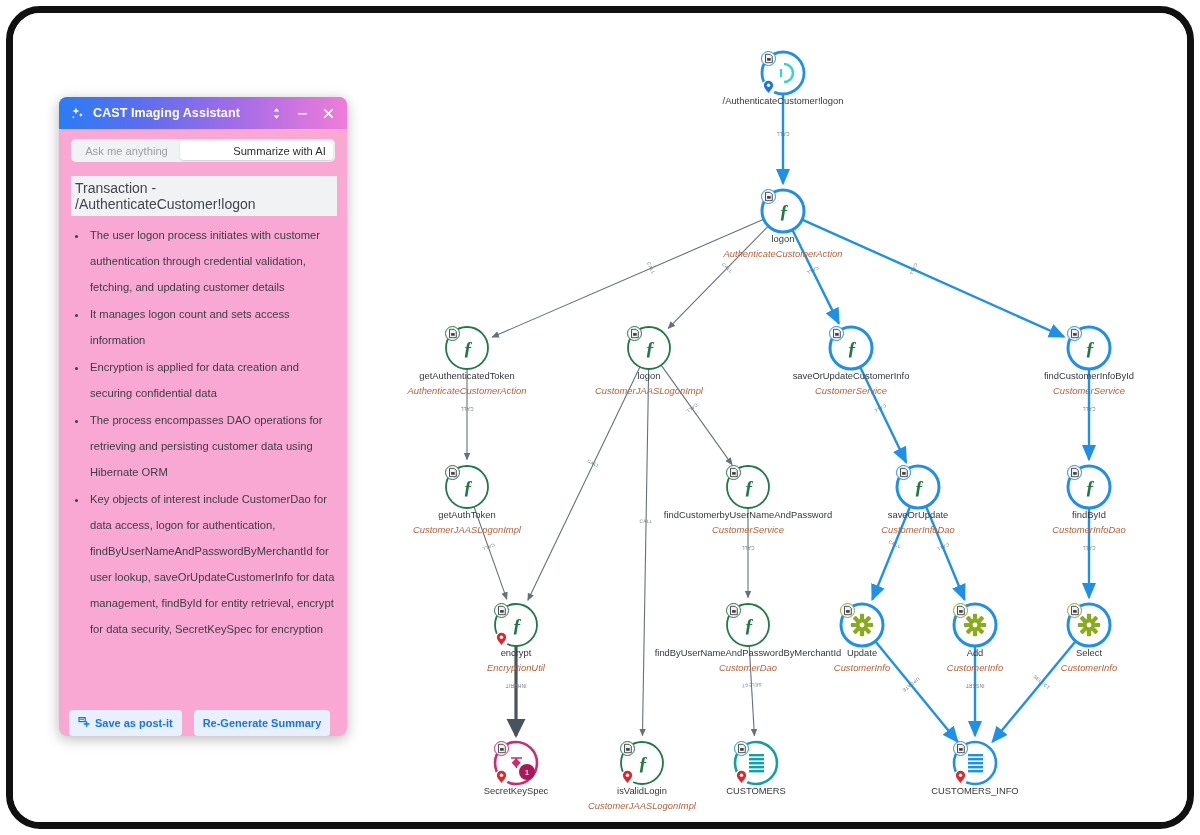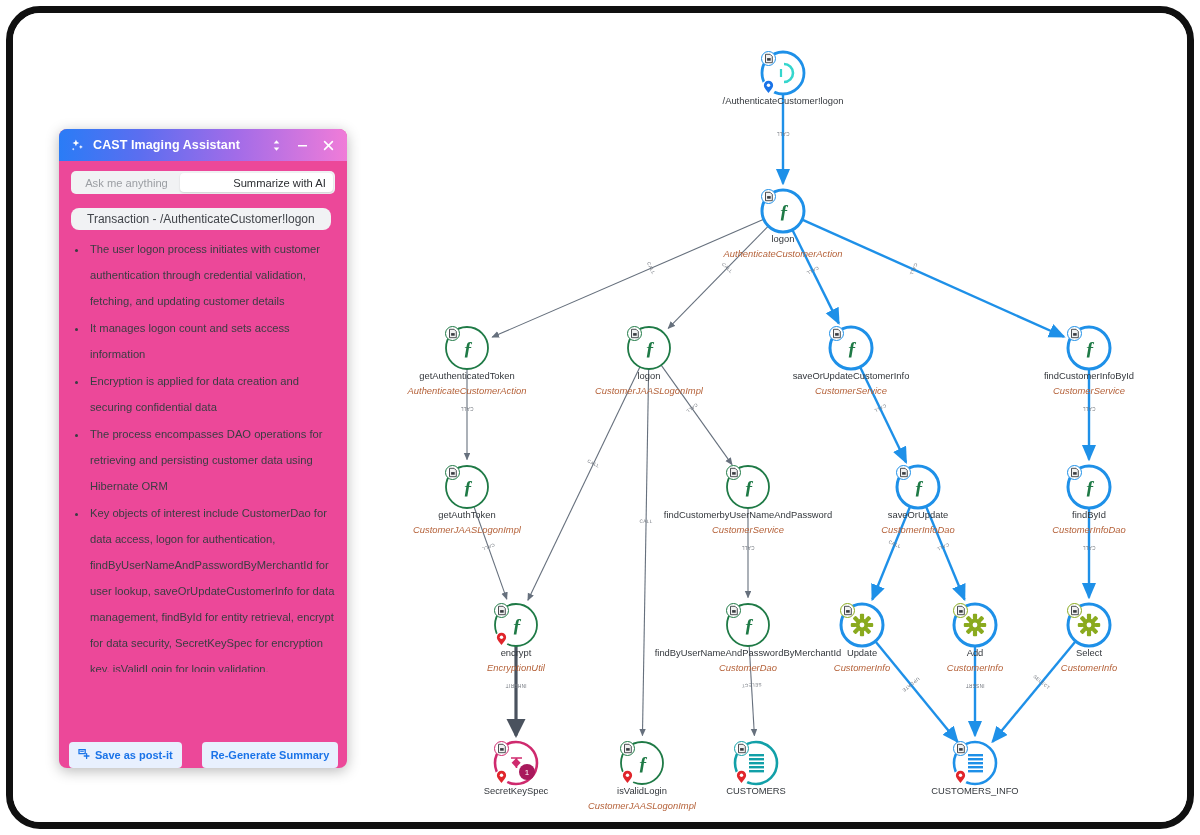--- a/index.html
+++ b/index.html
@@ -11,22 +11,22 @@
     border:7px solid #101010; border-radius:34px; background:#fff;
     box-sizing:border-box; overflow:hidden;
   }
   #canvas{position:absolute;inset:0;background:#fff;}
 
   
   #graph{position:absolute;left:0;top:0;width:1188px;height:823px;}
 
   
   #assistant{
-    position:absolute; left:46px; top:116px; width:288px; height:639px;
-    background:#ec4899; border-radius:8px;
+    position:absolute; left:46px; top:84px; width:288px; height:639px;
+    background:#f9a8d4; border-radius:8px;
     box-shadow:0 3px 14px rgba(0,0,0,.28);
     overflow:hidden; display:flex; flex-direction:column;
   }
   .ap-header{
     height:32px; flex:0 0 32px;
     background:linear-gradient(90deg,#2a7cf6 0%,#5b6ef0 28%,#a36ce8 62%,#f07cd8 100%);
     display:flex;align-items:center;padding:0 10px;color:#fff;gap:8px;
   }
   .ap-title{font-size:12.5px;font-weight:bold;letter-spacing:.1px;flex:1;}
   .ap-hicon{width:16px;height:16px;display:flex;align-items:center;justify-content:center;}
@@ -37,30 +37,30 @@
     display:flex;padding:2px;box-sizing:border-box;
   }
   .ap-tab{
     flex:1;display:flex;align-items:center;justify-content:center;
     font-size:11.2px;color:#9b9ea3;border-radius:4px;cursor:pointer;
   }
   .ap-tab.active{background:#fff;color:#2b2d31;box-shadow:0 1px 2px rgba(0,0,0,.14);padding-left:46px;}
 
   .ap-body{flex:1;overflow:hidden;padding:0 10px;position:relative;}
   .ap-chip{
-    display:inline-block;margin:14px 0 2px 2px;background:#f1f2f4;border-radius:8px;
-    padding:4px 16px;font-size:12px;color:#41444a;
+    display:inline-block;margin:14px 0 2px 2px;background:#f1f2f4;border-radius:0;
+    padding:4px 4px;font-size:14px;color:#41444a;
   }
   .ap-list{margin:4px 0 0 0;padding-left:19px;}
   .ap-list li{
     font-size:11.2px;line-height:26px;color:#3a3d42;margin-bottom:1px;
     padding-left:2px;
   }
   .ap-actions{
-    position:absolute;left:10px;bottom:0;display:flex;gap:20px;padding-bottom:0;
+    position:absolute;left:10px;bottom:0;display:flex;gap:12px;padding-bottom:0;
   }
   .ap-footer{flex:0 0 96px;position:relative;}
   .ap-btn{
     background:#e8f0fe;color:#1a73e8;border:none;border-radius:4px;
     font-size:11px;font-weight:bold;padding:6px 9px;display:flex;align-items:center;gap:5px;
     cursor:pointer;font-family:"Liberation Sans",sans-serif;white-space:nowrap;
   }
 
   
   .n-name{font-size:9.4px;fill:#33373c;font-family:"Liberation Sans",sans-serif;}

